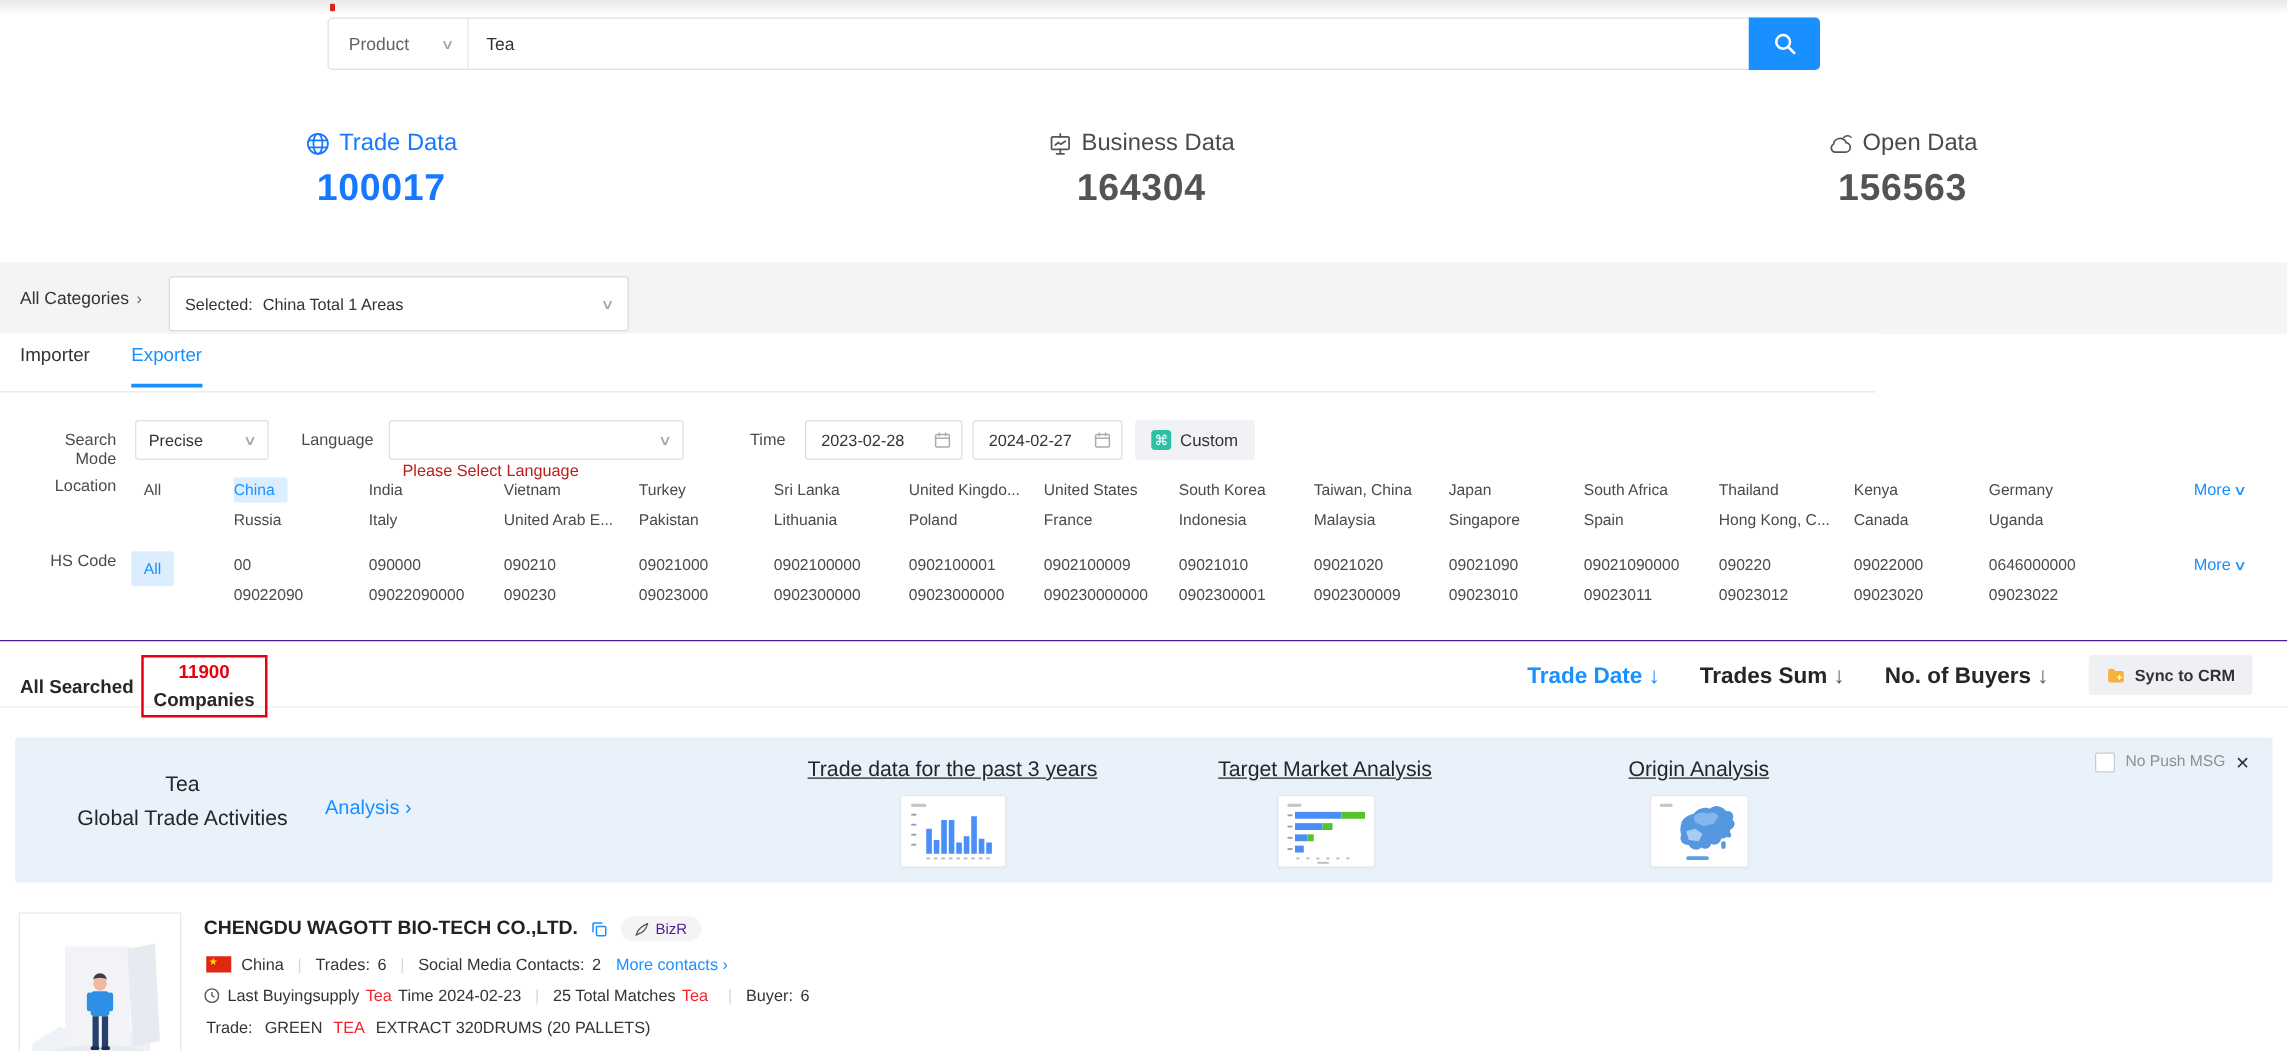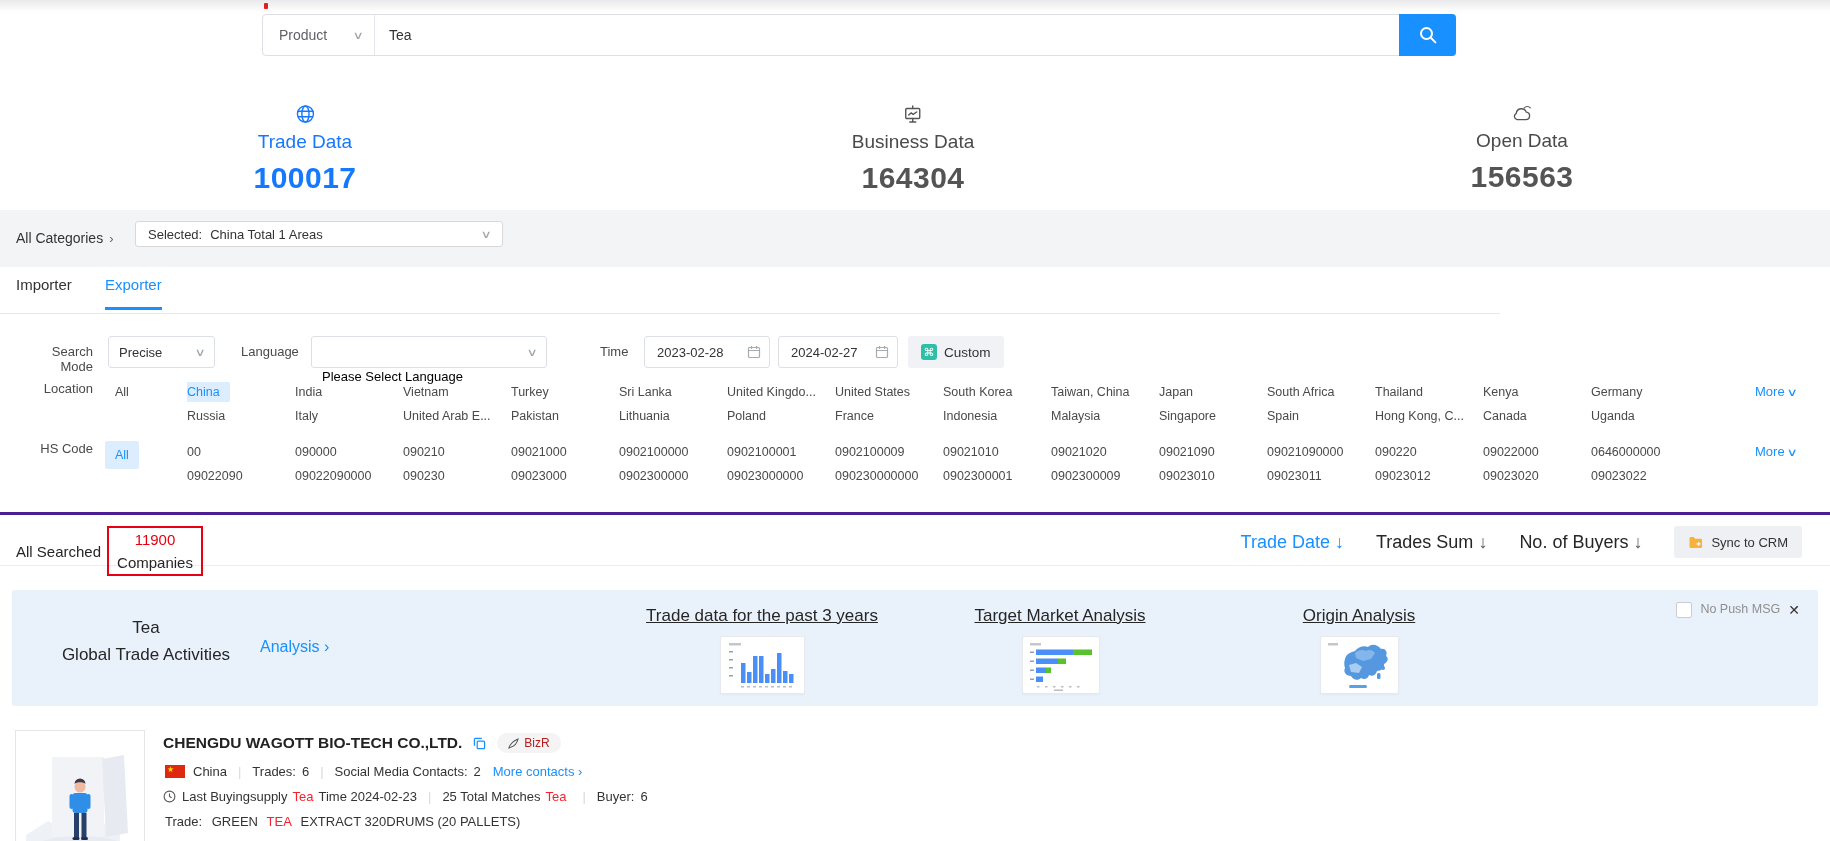--- a/index.html
+++ b/index.html
@@ -17,67 +17,67 @@
   .search-cat{flex:none;width:112px;display:flex;align-items:center;justify-content:space-between;
     padding:0 12px 0 16px;color:#606266;font-size:14px;cursor:pointer;border-right:1px solid #e4e7ec;box-sizing:border-box;}
   .vee{color:#a0a4ab;font-size:11px;transform:scaleX(1.4);display:inline-block;}
   .search-input{flex:1;border:none;outline:none;font-size:14px;color:#333;padding:0 14px;
     font-family:"Liberation Sans",sans-serif;background:transparent;}
   .search-btn{flex:none;width:57px;border:none;background:#1890ff;border-radius:0 4px 4px 0;
     display:flex;align-items:center;justify-content:center;cursor:pointer;margin:-1px -1px -1px 0;}
 
   
   .stat{top:104px;transform:translateX(-50%);text-align:center;}
-  .stat .lbl{display:flex;align-items:center;justify-content:center;gap:7px;font-size:19px;color:#4a4a4a;flex-direction:column;}
+  .stat .lbl{display:flex;align-items:center;justify-content:center;gap:7px;font-size:19px;color:#4a4a4a;}
   .stat .val{margin-top:8px;font-size:30px;font-weight:700;color:#545454;letter-spacing:.5px;}
   .stat.accent .lbl{color:#1677ff;}
   .stat.accent .val{color:#1677ff;}
 
   
   .cat-bar{left:0;top:210px;width:1830px;height:57px;background:#f3f4f6;}
   .cat-label{position:absolute;left:16px;top:20px;font-size:14px;color:#333;cursor:pointer;}
   .cat-label .chev{color:#666;margin-left:6px;font-size:13px;}
-  .cat-select{position:absolute;left:135px;top:11px;width:368px;height:26px;background:#fff;
+  .cat-select{position:absolute;left:135px;top:11px;width:368px;height:44px;background:#fff;
     border:1px solid #d9d9d9;border-radius:3px;box-sizing:border-box;display:flex;align-items:center;
     padding:0 12px;font-size:13px;color:#333;cursor:pointer;}
   .cat-select .sel-val{margin-left:8px;}
   .cat-select .vee{margin-left:auto;}
 
   
   .tabs{left:0;top:267px;width:1500px;height:47px;border-bottom:1px solid #e8e8e8;box-sizing:border-box;background:#fff;}
   .tab{position:absolute;top:9px;font-size:15px;color:#333;cursor:pointer;padding-bottom:14px;}
   .tab.active{color:#1890ff;border-bottom:3px solid #1890ff;}
 
   
   .flabel{font-size:13px;color:#4a4a4a;width:77px;left:16px;text-align:right;}
   .fselect{height:32px;border:1px solid #dcdfe6;border-radius:3px;background:#fff;box-sizing:border-box;
     display:flex;align-items:center;padding:0 10px;font-size:13px;color:#333;cursor:pointer;}
   .fselect .vee{margin-left:auto;}
-  .placeholder{color:#000000;margin-top:48px;}
+  .placeholder{color:#b91c1c;margin-top:48px;}
   .datebox{height:32px;border:1px solid #dcdfe6;border-radius:3px;background:#fff;box-sizing:border-box;
     display:flex;align-items:center;padding:0 8px 0 12px;font-size:13px;color:#333;cursor:pointer;gap:8px;}
   .datebox svg{margin-left:auto;}
   .custom-btn{height:32px;background:#f0f2f5;border-radius:3px;display:flex;align-items:center;gap:7px;
     padding:0 13px;font-size:13.5px;color:#333;cursor:pointer;}
   .cmd-ic{width:16px;height:16px;border-radius:3px;background:#2fbfa7;color:#fff;font-size:11px;
     display:flex;align-items:center;justify-content:center;}
 
   .grid-row{left:187px;display:flex;}
   .cell{flex:none;width:108px;box-sizing:border-box;padding-right:10px;font-size:12.5px;color:#4a4a4a;
     white-space:nowrap;overflow:hidden;text-overflow:ellipsis;cursor:pointer;line-height:22px;}
   .cell i{font-style:normal;}
   .cell i.hl{background:#dcedff;color:#1890ff;padding:3px 10px;margin-left:-10px;border-radius:2px;}
   .all-cell{left:115px;font-size:12.5px;color:#4a4a4a;cursor:pointer;line-height:22px;}
   .hl-pill{background:#dcedff;color:#1890ff;padding:3px 10px;border-radius:2px;margin-left:-10px;}
   .more-link{left:1755px;font-size:13px;color:#1890ff;cursor:pointer;line-height:22px;white-space:nowrap;}
   .more-link .vee{color:#1890ff;margin-left:3px;}
 
   
-  .res-head{left:0;top:512px;width:1830px;height:54px;border-top:3px solid #4c1d95;border-bottom:1px solid #ededed;
-    box-sizing:border-box;background:#fff;}
+  .res-head{left:0;top:512px;width:1830px;height:54px;border-top:1px solid #4c1d95;border-bottom:1px solid #ededed;
+    box-sizing:border-box;background:#fff;font-weight:bold;}
   .res-left{position:absolute;left:16px;top:11px;display:flex;align-items:center;font-size:15px;color:#262626;}
   .count-box{margin-left:6px;border:2px solid #e60012;padding:3px 8px;display:flex;align-items:center;gap:6px;flex-direction:column;}
   .count-box .num{color:#e60012;}
   .res-right{position:absolute;right:28px;top:11px;display:flex;align-items:center;gap:32px;}
   .sort{font-size:18px;color:#262626;cursor:pointer;white-space:nowrap;}
   .sort .arr{margin-left:5px;color:#595959;}
   .sort.active{color:#1890ff;}
   .sort.active .arr{color:#1890ff;}
   .sync-btn{height:32px;background:#eef0f3;border-radius:3px;display:flex;align-items:center;gap:7px;
     padding:0 14px;font-size:13px;color:#333;cursor:pointer;}
@@ -93,21 +93,21 @@
     box-shadow:0 1px 2px rgba(0,0,0,.04);cursor:pointer;}
   .no-push{position:absolute;right:18px;top:12px;display:flex;align-items:flex-start;gap:8px;}
   .checkbox{width:14px;height:14px;border:1px solid #c9ccd2;border-radius:2px;background:#fff;cursor:pointer;}
   .no-push .np-lbl{font-size:12.5px;color:#8f8f8f;}
   .close-x{font-size:14px;color:#333;cursor:pointer;}
 
   
   .thumb{left:15px;top:730px;width:130px;height:135px;border:1px solid #e6e6e6;background:#fff;box-sizing:border-box;}
   .c-name-row{left:163px;top:733px;display:flex;align-items:center;gap:11px;}
   .c-name{font-size:15.5px;font-weight:700;color:#222;cursor:pointer;}
-  .badge{background:#f4f4f5;border-radius:11px;padding:3px 11px;font-size:12px;color:#b91c1c;
+  .badge{background:#f4f4f5;border-radius:11px;padding:3px 11px;font-size:12px;color:#4c1d95;
     display:flex;align-items:center;gap:5px;cursor:pointer;}
   .c-info-row{left:165px;top:764px;display:flex;align-items:center;font-size:13px;color:#333;}
   .sep{color:#d9d9d9;margin:0 11px;}
   .flag{width:20px;height:13px;background:#de2910;color:#ffde00;font-size:8px;line-height:9px;
     padding-left:2px;box-sizing:border-box;margin-right:8px;}
   .gap6{margin-left:6px;}
   .link{color:#1890ff;cursor:pointer;}
   .c-meta-row{left:163px;top:789px;display:flex;align-items:center;font-size:13px;color:#333;}
   .c-meta-row svg{margin-right:6px;}
   .red{color:#f5222d;}

